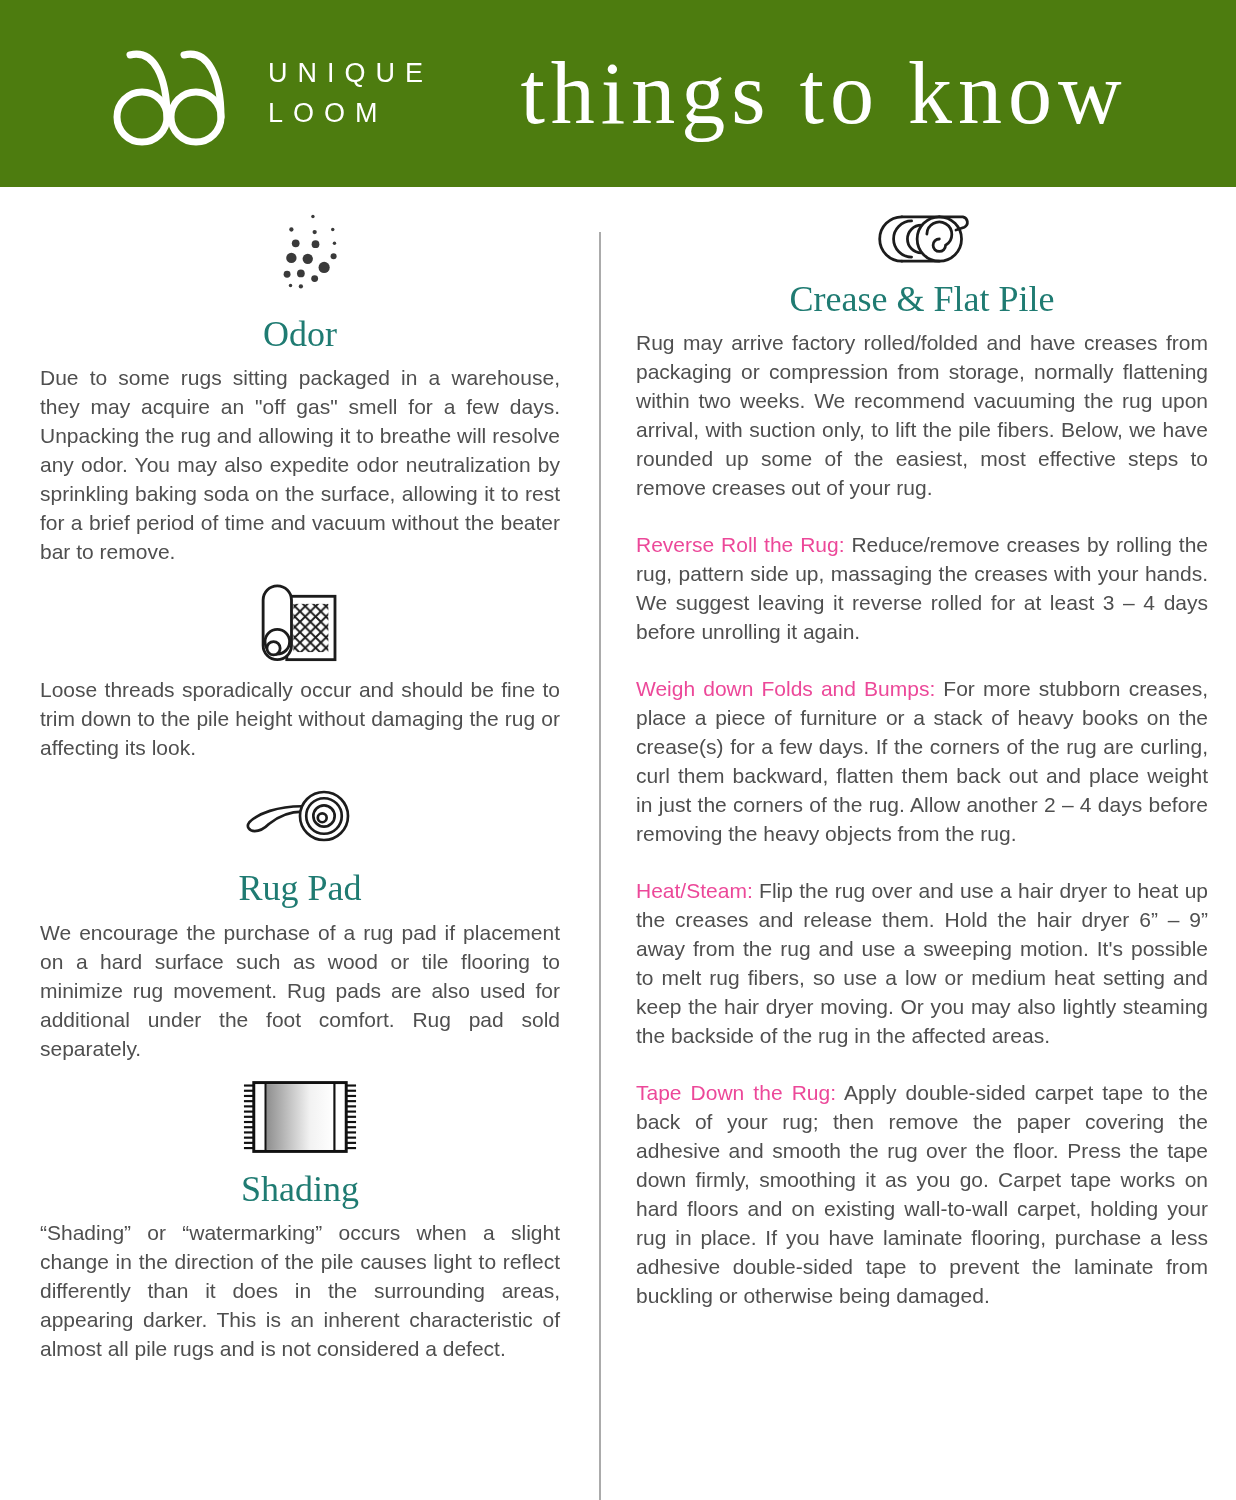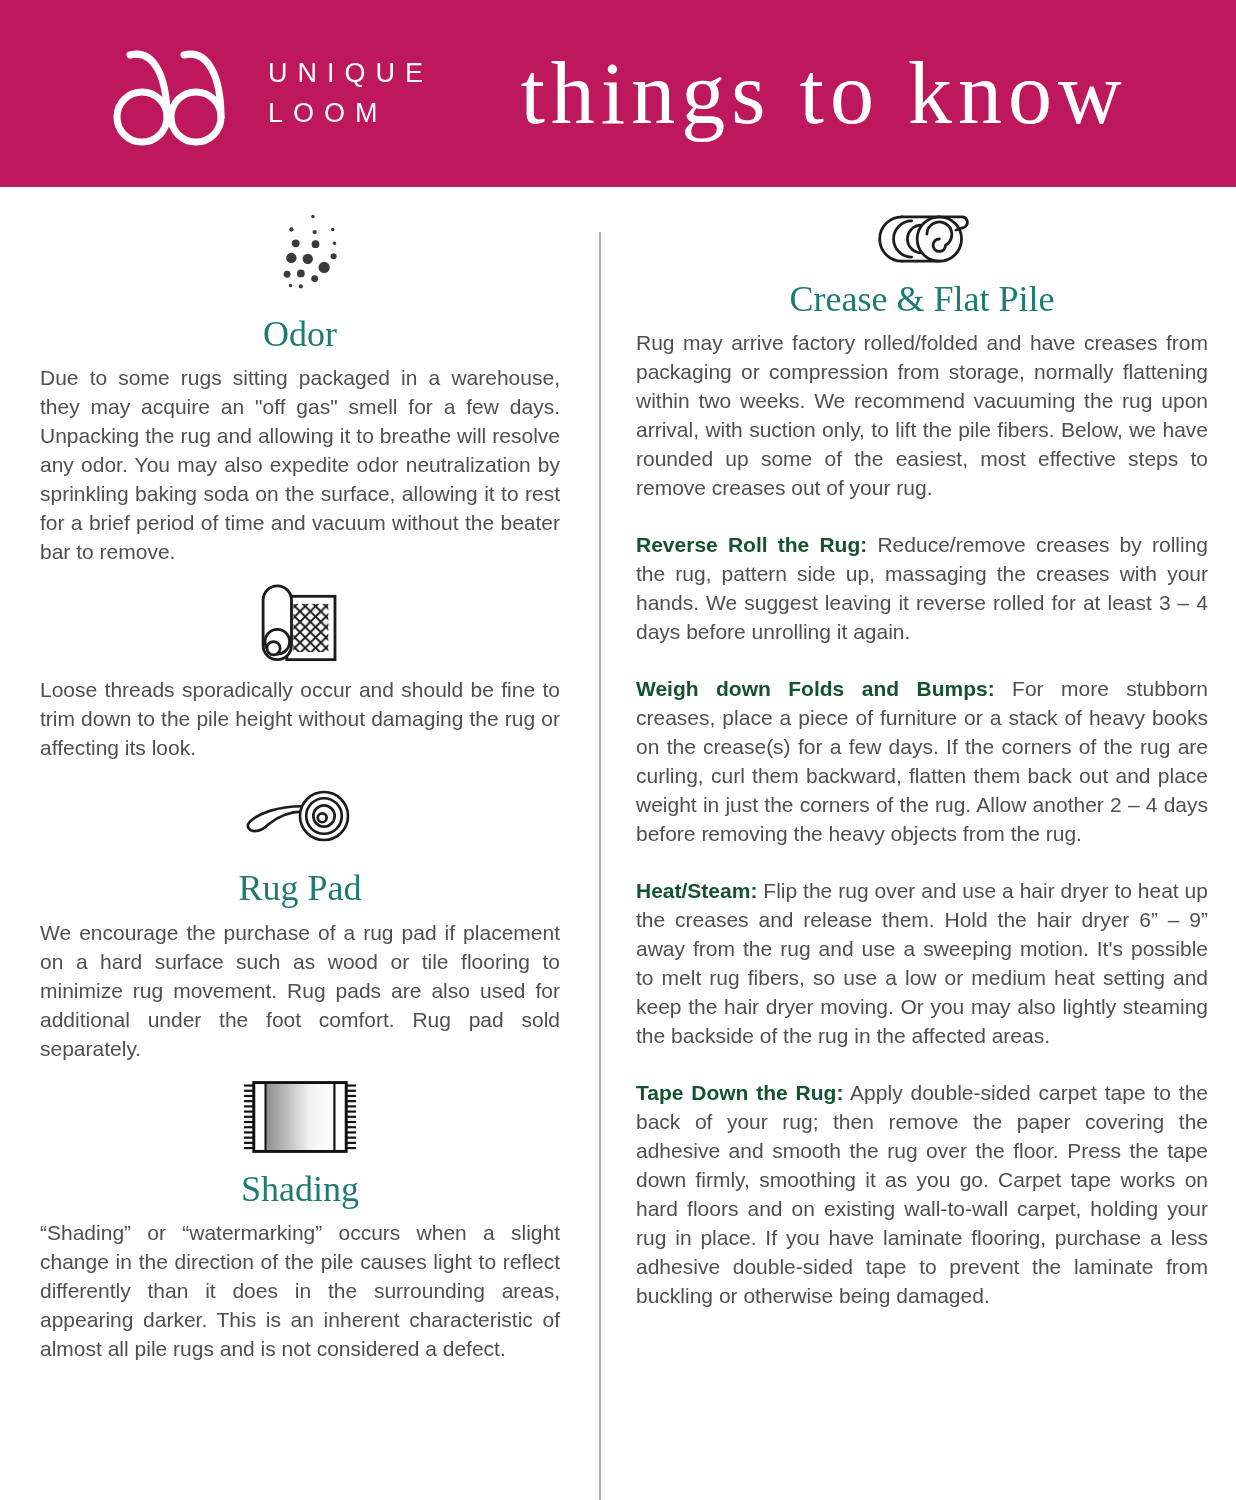--- a/index.html
+++ b/index.html
@@ -2,21 +2,21 @@
 <html><head>
 <meta charset="utf-8">
 <style>
   html,body{margin:0;padding:0;background:#ffffff;}
   .page{
     width:1236px;height:1500px;overflow:hidden;background:#ffffff;
     font-family:"Liberation Sans", sans-serif;position:relative;
   }
   
   .header{
-    height:187px;background:#be185d;display:flex;align-items:center;
+    height:187px;background:#4d7c0f;display:flex;align-items:center;
   }
   .brand{display:flex;align-items:center;margin-left:100px;}
   .brand svg{display:block;}
   .brand-text{margin-left:18px;color:#ffffff;letter-spacing:10px;font-size:27px;line-height:1.45;}
   .title{
     flex:1;text-align:center;color:#ffffff;
     font-family:"Liberation Serif", serif;
     font-size:88px;letter-spacing:6px;padding-right:21px;white-space:nowrap;
   }
   
@@ -33,21 +33,21 @@
   .sec-heading{
     font-family:"Liberation Serif", serif;font-weight:400;
     color:#1F7B72;font-size:36px;line-height:1.15;
     margin:12px 0 8px 0;text-align:center;
   }
   .body{
     font-size:21px;line-height:29px;color:#4F4F4F;
     text-align:justify;margin:0 0 14px 0;
   }
   .col-right .body{margin-bottom:28px;}
-  .tip b{color:#14532d;font-weight:700;}
+  .tip b{color:#ec4899;font-weight:400;}
   .mt-sm{margin-top:6px;}
 </style>
 </head>
 <body>
 
 <div class="page">
 
   <div class="header">
     <div class="brand">
       <span>

